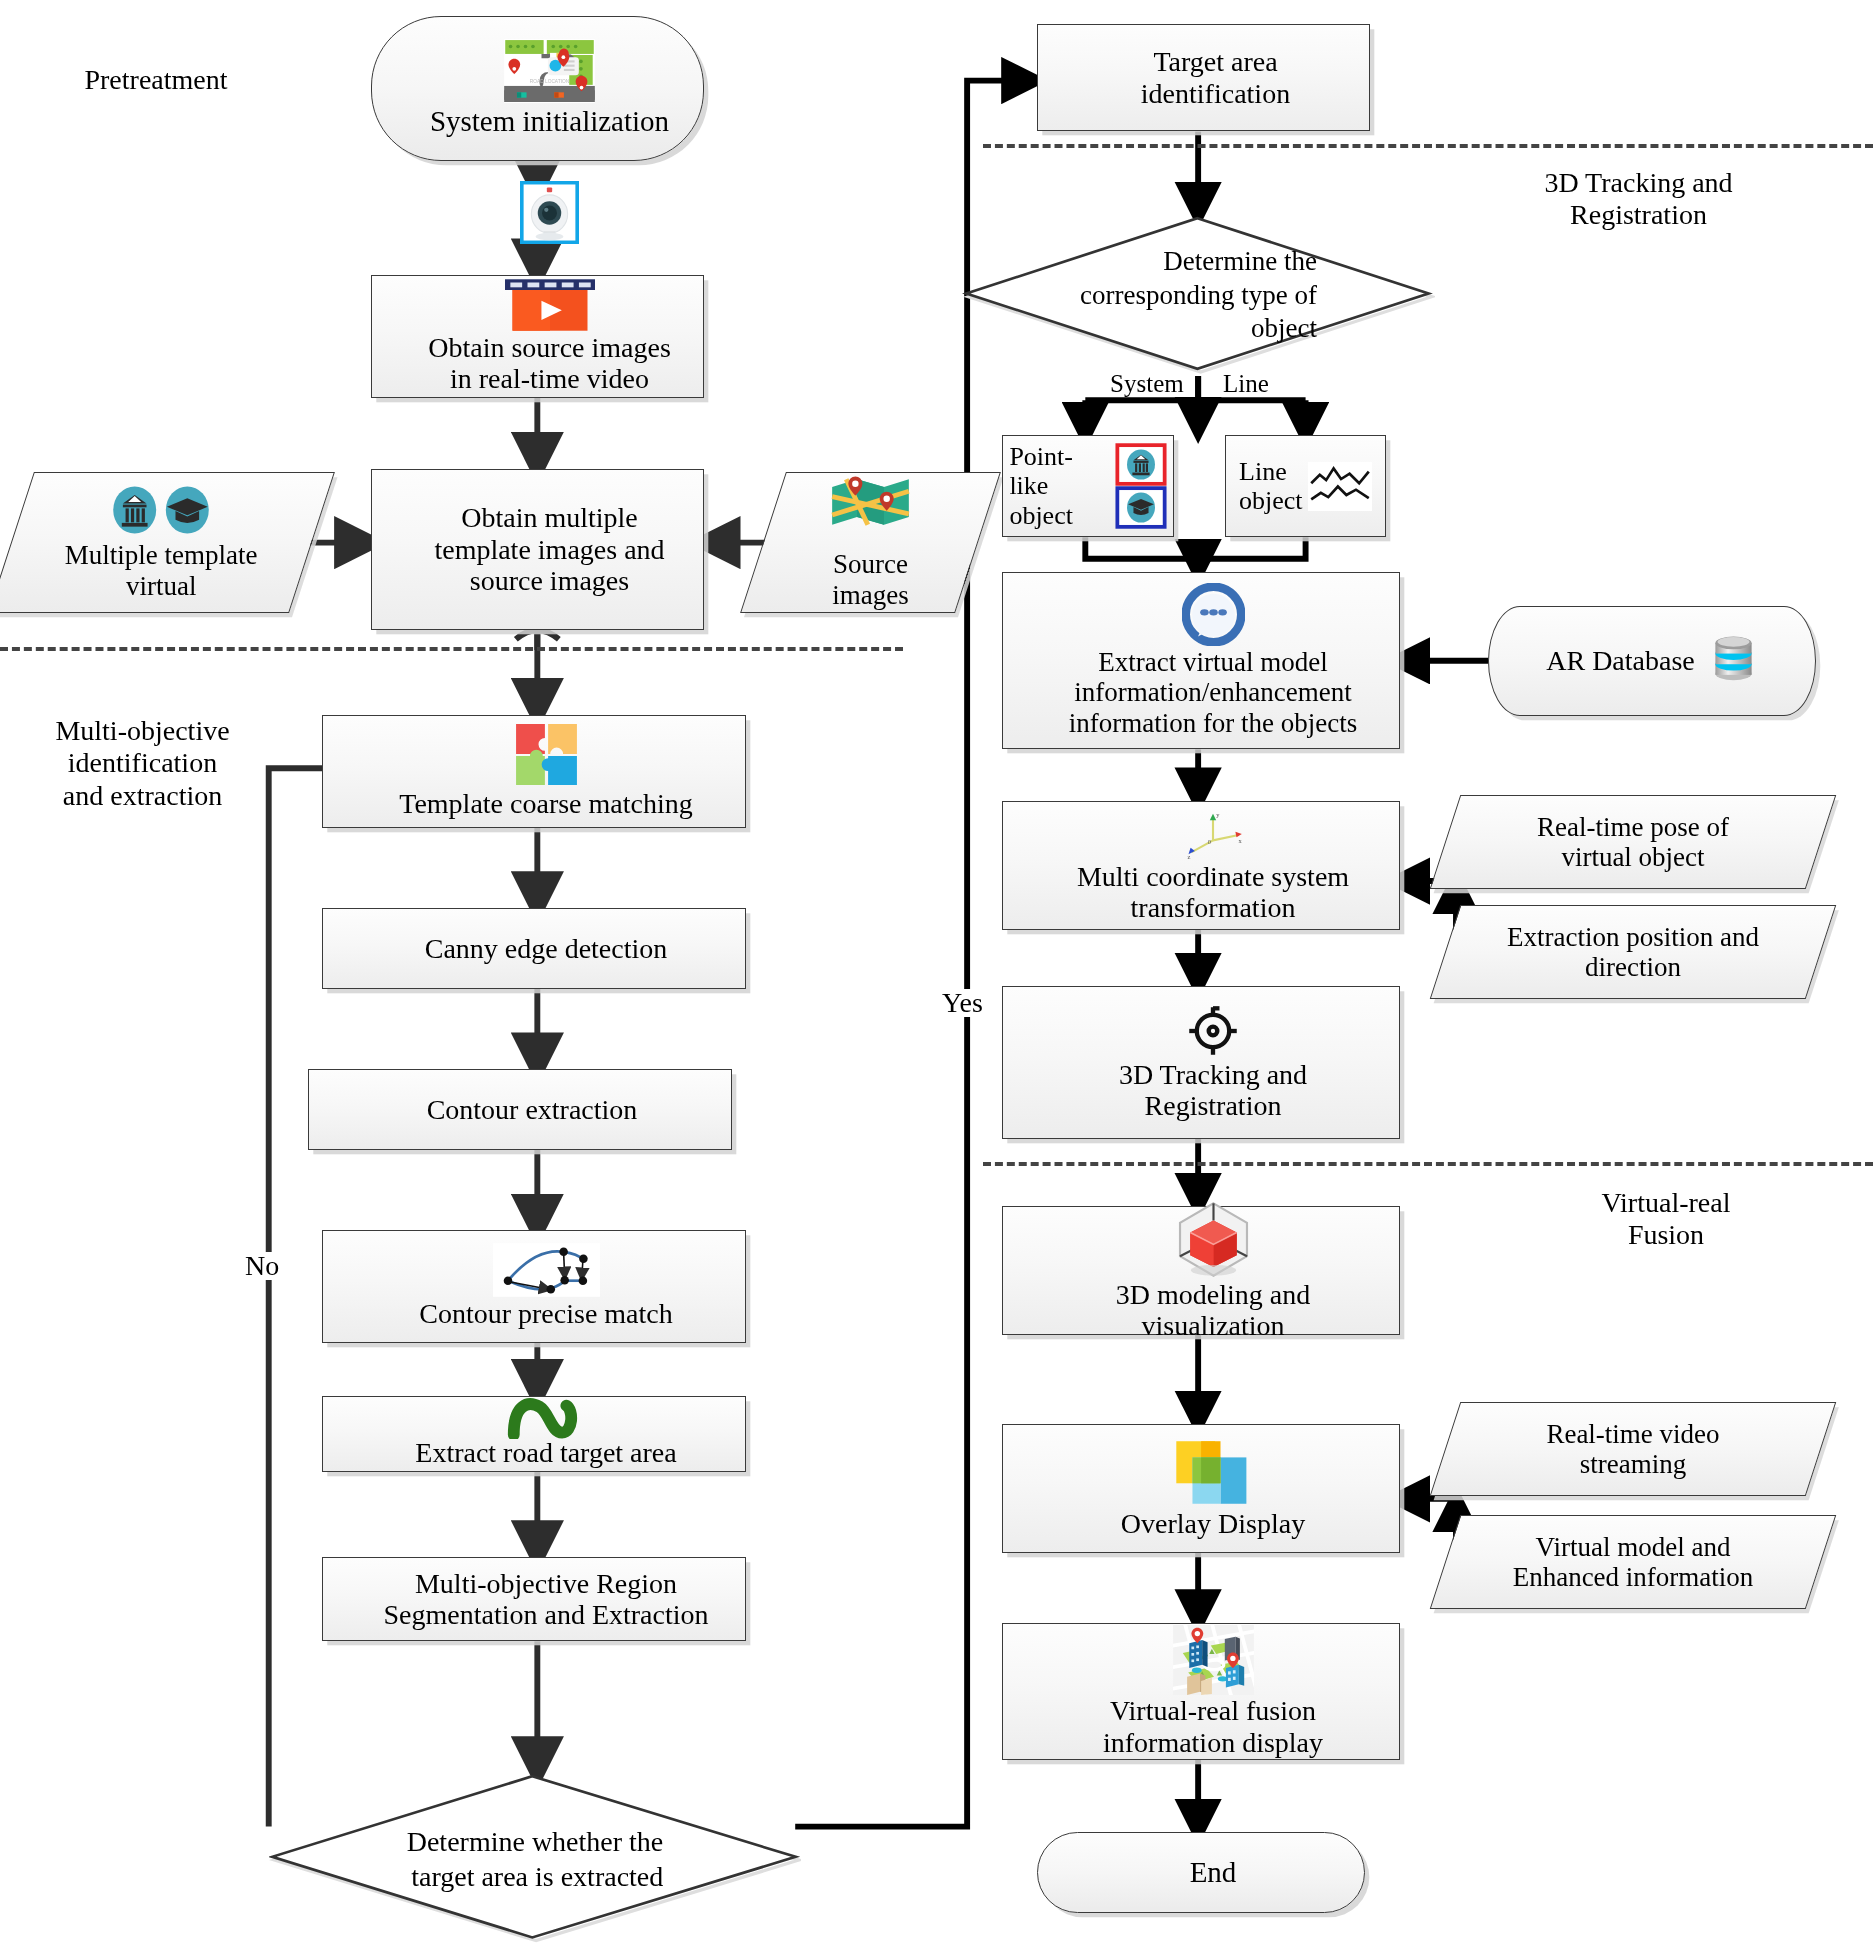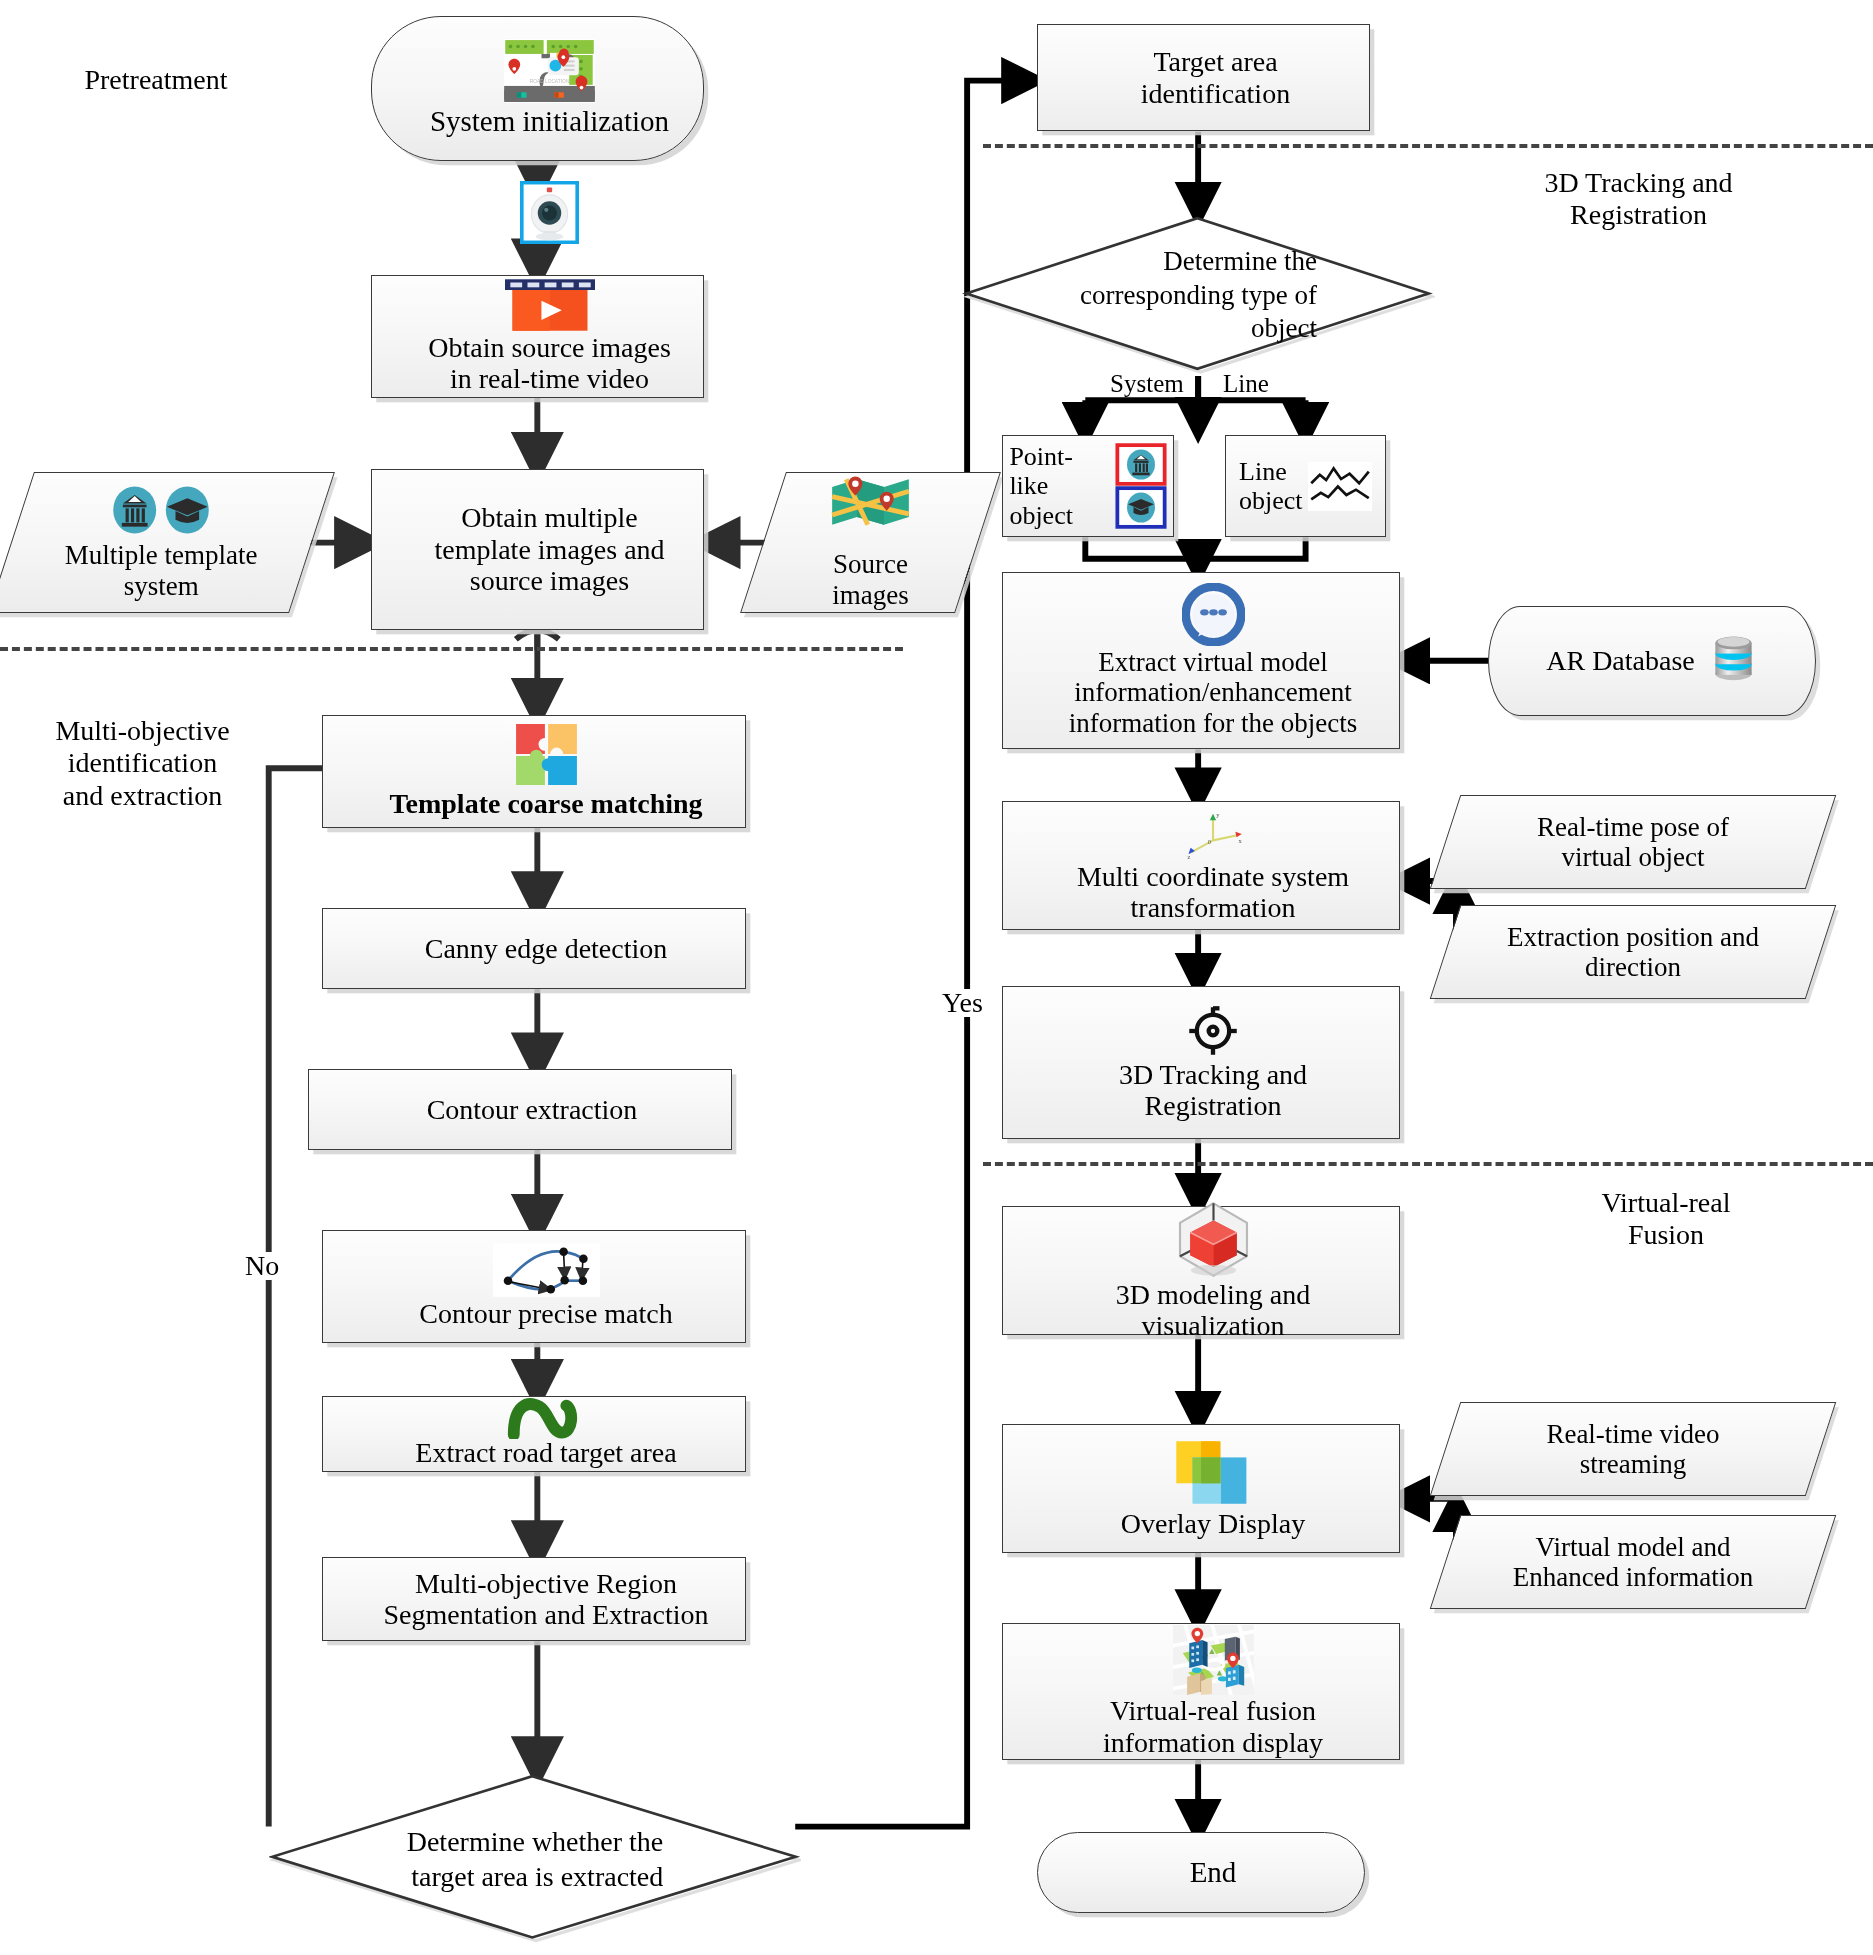--- a/index.html
+++ b/index.html
@@ -258,21 +258,21 @@
           <path d="M46 22 L58 33 L34 33 Z" fill="#ffffff"></path>
         </g>
         <ellipse cx="144" cy="48" rx="40" ry="44" fill="#45a7bd"></ellipse>
         <g fill="#2b2b2b">
           <path d="M144 26 L182 42 L144 58 L106 42 Z"></path>
           <path d="M122 50 L122 66 Q144 78 166 66 L166 50 L144 60 Z"></path>
         </g>
       </svg>
     </span>
     <span style="font-size:27px;white-space:pre-line;margin-top:4.3px;">Multiple template
-system</span>
+virtual</span>
   </div>
 </div>
 
 <div class="para" style="left:763px;top:472px;width:215px;height:141px;">
   <div class="inner"></div>
   <div class="ptext">
     <span class="icon ibox">
       <svg width="81" height="54" viewBox="0 0 150 100">
         <path d="M4 22 L50 8 L100 22 L146 8 L146 78 L100 92 L50 78 L4 92 Z" fill="#2aaa8a"></path>
         <path d="M50 8 L50 78 L100 92 L100 22 Z" fill="#249c7f"></path>
@@ -296,21 +296,21 @@
 
 <div class="node proc" style="left:322px;top:715px;width:424px;height:113px;">
   <span class="icon ibox">
     <svg width="63" height="63" viewBox="0 0 118 118">
       <path d="M2 2 H56 V28 a12 12 0 1 0 0 24 V58 H2 Z" fill="#ef4f4b"></path>
       <path d="M62 2 H116 V58 H90 a12 12 0 1 0 -24 0 H62 Z" fill="#fbc366"></path>
       <path d="M2 62 H28 a12 12 0 1 1 24 0 H56 V116 H2 Z" fill="#a3d86a"></path>
       <path d="M62 62 H116 V116 H62 V90 a12 12 0 1 1 0 -24 Z" fill="#1fa8e0"></path>
     </svg>
   </span>
-  <span style="font-size:28px;margin-top:2.1px;font-weight:bold;">Template coarse matching</span>
+  <span style="font-size:28px;margin-top:2.1px;">Template coarse matching</span>
 </div>
 
 <div class="node proc" style="left:322px;top:908px;width:424px;height:81px;">
   <span style="font-size:28px;">Canny edge detection</span>
 </div>
 
 <div class="node proc" style="left:308px;top:1069px;width:424px;height:81px;">
   <span style="font-size:28px;">Contour extraction</span>
 </div>
 

